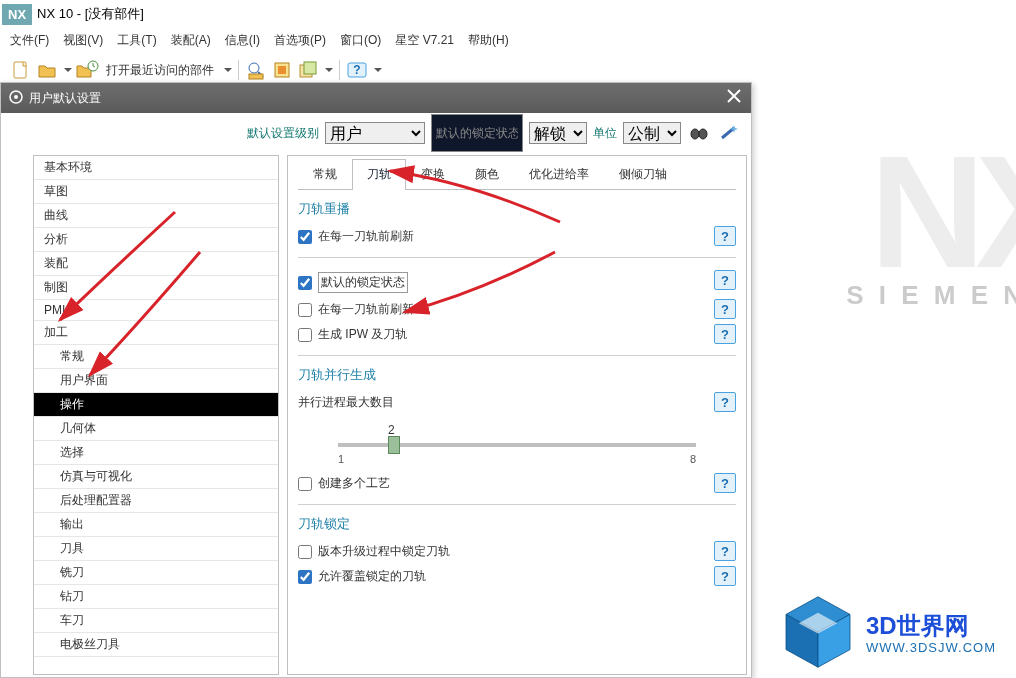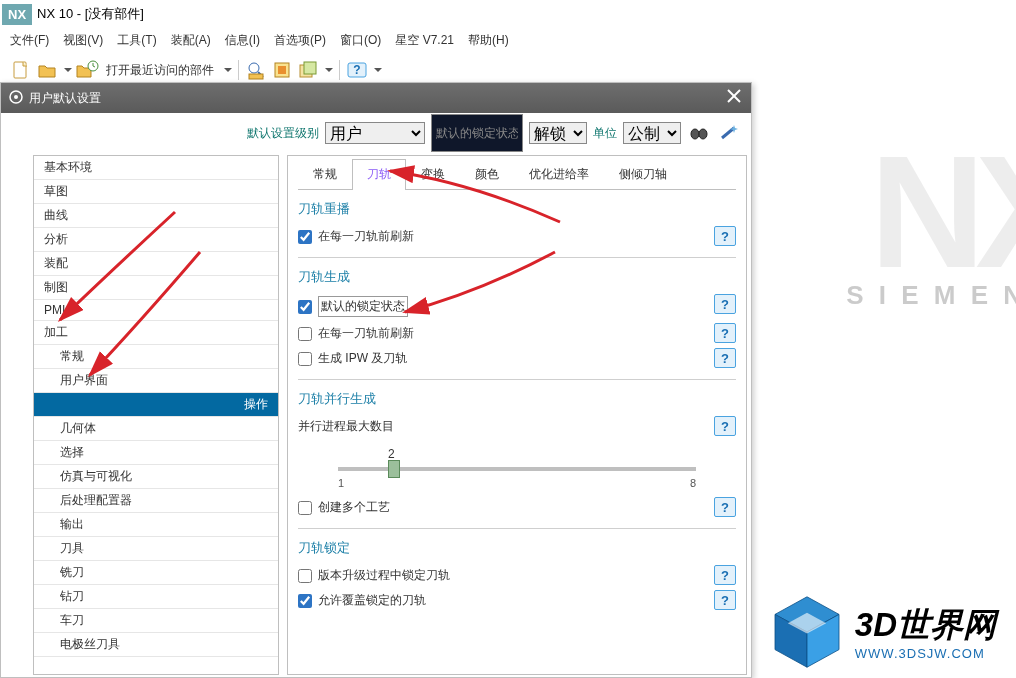--- a/index.html
+++ b/index.html
@@ -26,54 +26,54 @@
   .level-row { display: flex; align-items: center; justify-content: flex-end; gap: 6px; padding: 8px 10px; height: 40px; }
   .level-row label { color: #0f766e; }
   .level-row select { height: 22px; border: 1px solid #888; font-size: 16px; }
   .level-row input { height: 38px; border: 1px solid #888; font-size: 12px; padding: 0 4px; background: #0f172a; }
   .level-row .iconbtn { width: 24px; height: 22px; display: inline-flex; align-items: center; justify-content: center; }
 
   .dialog-body { display: flex; height: calc(100% - 70px); padding-left: 28px; }
   .nav { width: 246px; border: 1px solid #bfbfbf; margin: 2px 4px; overflow-y: scroll; background: #fff; }
   .nav-item { padding: 3px 10px; border-bottom: 1px solid #e6e6e6; cursor: default; }
   .nav-item.sub { padding-left: 26px; }
-  .nav-item.selected { background: #0369a1; color: #fff; text-align: right; }
+  .nav-item.selected { background: #000000; color: #fff; }
   .nav::-webkit-scrollbar { width: 16px; }
   .nav::-webkit-scrollbar-track { background: #eaeaea; }
   .nav::-webkit-scrollbar-thumb { background: #c6c6c6; border: 1px solid #a0a0a0; }
 
   .content { flex: 1; border: 1px solid #bfbfbf; margin: 2px 4px; padding: 2px 10px; overflow-y: scroll; }
   .content::-webkit-scrollbar { width: 16px; }
   .content::-webkit-scrollbar-track { background: #eaeaea; }
   .content::-webkit-scrollbar-thumb { background: #c6c6c6; border: 1px solid #a0a0a0; }
 
   .tabs { display: flex; border-bottom: 1px solid #bfbfbf; height: 32px; }
   .tab { padding: 6px 14px; color: #333; border: 1px solid transparent; border-bottom: none; cursor: default; position: relative; top: 1px; }
-  .tab.active { border-color: #bfbfbf; background: #fff; color: #8b5cf6; }
+  .tab.active { border-color: #bfbfbf; background: #fff; color: #0f172a; }
 
   .section { margin-top: 10px; }
   .section-title { color: #1a7ea6; font-size: 13px; margin-bottom: 6px; }
   .row { display: flex; align-items: center; padding: 4px 0; position: relative; }
   .row input[type=checkbox] { width: 14px; height: 14px; margin-right: 6px; accent-color: #2d74c4; }
   .row.highlight span.lbl::after { content: ""; }
   .help { position: absolute; right: 0; top: 2px; width: 22px; height: 20px; border: 1px solid #4aa3e0; background: #e3f1fb; display: inline-flex; align-items: center; justify-content: center; color: #1a6fb3; font-weight: bold; border-radius: 2px; font-size: 13px; }
   .divider { border-top: 1px solid #cfcfcf; margin-top: 8px; }
 
   .slider-wrap { padding: 8px 40px 6px 40px; position: relative; }
   .slider-val { text-align: left; margin-left: 40px; }
   .slider-track { height: 4px; background: #bfbfbf; position: relative; margin: 6px 0; }
   .slider-thumb { width: 12px; height: 18px; background: #9bbf9b; border: 1px solid #5a8a5a; position: absolute; top: -7px; }
   .slider-labels { display: flex; justify-content: space-between; font-size: 11px; color: #555; }
 
   .siemens { position: absolute; right: -56px; top: 120px; opacity: 0.10; font-size: 160px; font-weight: bold; color: #555; letter-spacing: -10px; pointer-events: none; }
   .siemens-text { position: absolute; right: -10px; top: 280px; font-size: 26px; font-weight: bold; color: #999; letter-spacing: 4px; opacity: 0.5; pointer-events: none; }
 
   .cblogo { position: absolute; right: 20px; bottom: 6px; display: flex; align-items: center; gap: 8px; }
   .cblogo .cube { width: 80px; height: 80px; }
-  .cblogo .txt1 { font-size: 33px; font-weight: bold; color: #000000; text-shadow: 1px 1px #fff; font-style: italic; }
+  .cblogo .txt1 { font-size: 24px; font-weight: bold; color: #1d4ed8; text-shadow: 1px 1px #fff; }
   .cblogo .txt2 { font-size: 13px; color: #1b6fb3; letter-spacing: 1px; margin-top: -2px; }
 
   svg { overflow: visible; }
   .arrow-layer { position: absolute; top: 82px; left: 0; width: 752px; height: 596px; pointer-events: none; }
 </style>
 </head>
 <body>
 
 <div class="topbar">
   <span class="nx-badge">NX</span>
@@ -221,21 +221,20 @@
         <div class="section-title">刀轨重播</div>
         <div class="row">
           <input type="checkbox" checked="" style="">
           <span class="lbl">在每一刀轨前刷新</span>
           <span class="help">?</span>
         </div>
       </div>
       <div class="divider"></div>
 
       <div class="section">
-        <div class="section-title">刀轨生成</div>
         <div class="row highlight" style="position:relative">
           <input type="checkbox" checked="" style="">
           <span class="lbl" style="border:1px solid #999;padding:1px 2px">默认的锁定状态</span>
           <span class="help">?</span>
         </div>
         <div class="row">
           <input type="checkbox" style="">
           <span class="lbl">在每一刀轨前刷新</span>
           <span class="help">?</span>
         </div>

